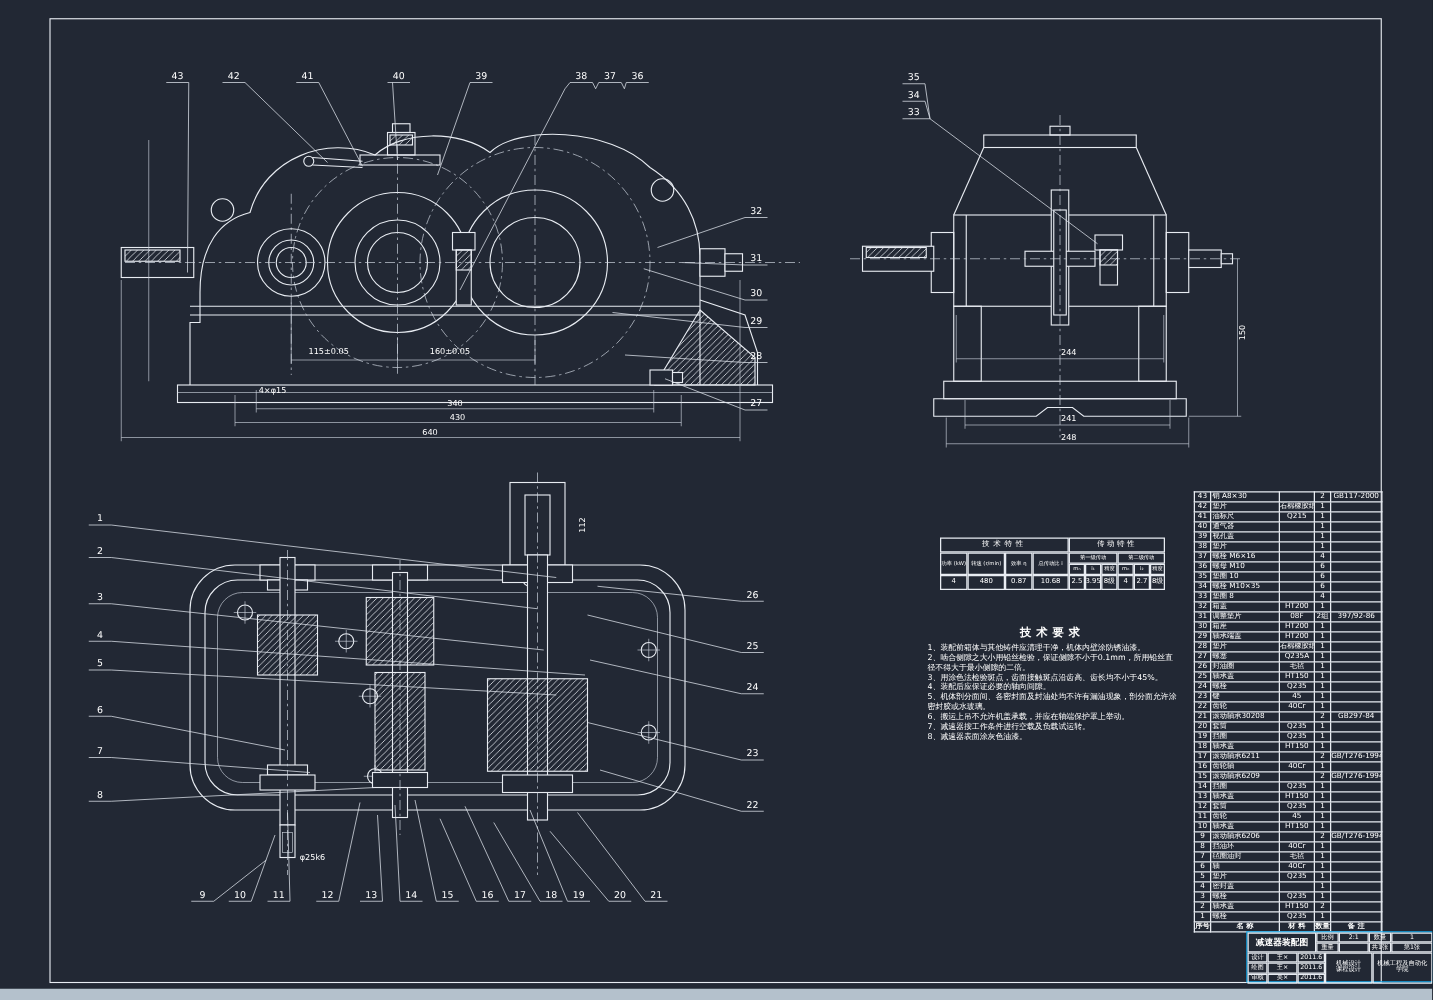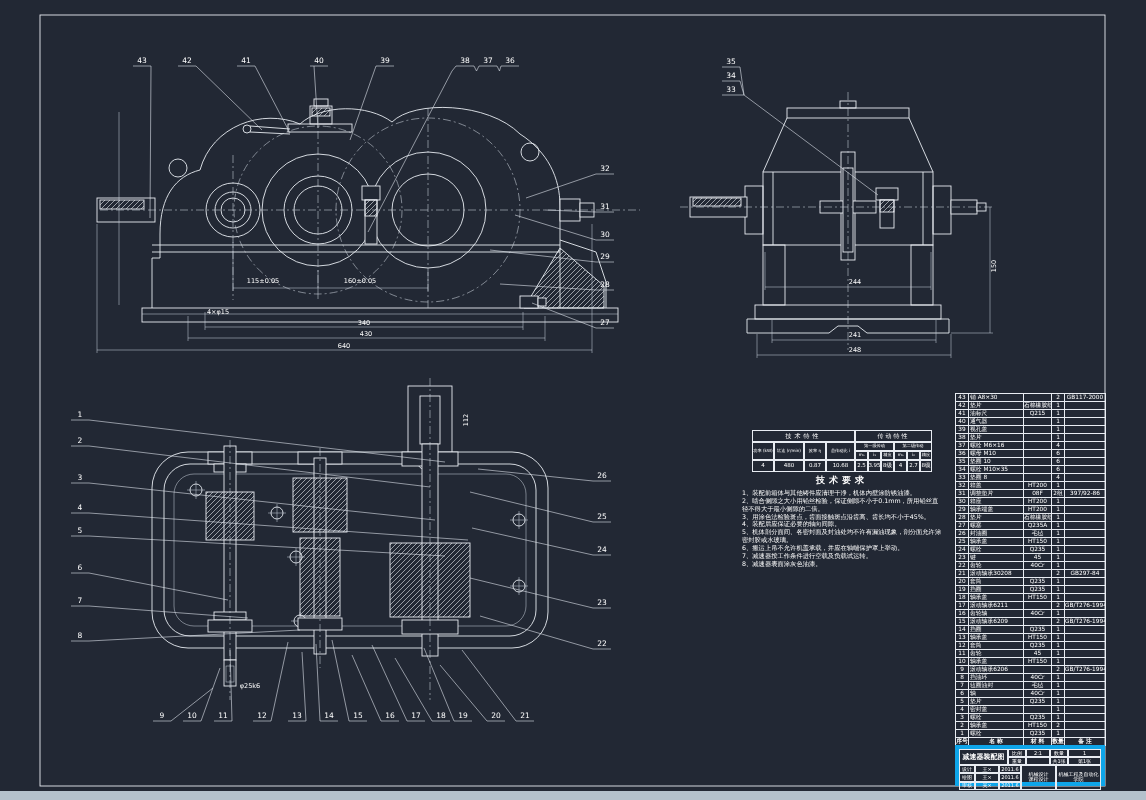--- a/index.html
+++ b/index.html
@@ -22,21 +22,21 @@
            justify-content:center;text-align:center;overflow:hidden;}
   
   .req-title{font-size:9px;letter-spacing:4px;text-align:center;font-weight:bold;}
   .req-line{font-size:6.3px;line-height:1.25;}
   
   table.bom{border-collapse:collapse;table-layout:fixed;width:150px;}
   table.bom td{border:0.5px solid #e8ecf2;font-size:5.8px;line-height:1;height:7px;
                padding:0;overflow:hidden;white-space:nowrap;text-align:center;color:#fff;}
   table.bom td.nm{text-align:left;padding-left:1px;}
   
-  .tb{box-sizing:border-box;border:4px solid #0ea5e9;font-size:5px;line-height:1;}
+  .tb{box-sizing:border-box;border:1px solid #0ea5e9;font-size:5px;line-height:1;margin-left:42px;}
   .tb .cell{border:0.5px solid #e8ecf2;box-sizing:border-box;display:flex;align-items:center;
             justify-content:center;text-align:center;overflow:hidden;}
   .strip{position:absolute;left:0;top:791px;width:1146px;height:9px;background:#b4c1cc;}
 </style>
 </head>
 <body>
 
 <div class="stage">
 
 <svg width="1146" height="800" viewBox="0 0 1146 800">
@@ -519,21 +519,21 @@
     <div class="c" style="font-size:5.5px;;width:13px">2.5</div>
           <div class="c" style="font-size:5.5px;;width:13px">3.95</div>
           <div class="c" style="font-size:5.5px;;width:13px">8级</div>
           <div class="c" style="font-size:5.5px;;width:13px">4</div>
           <div class="c" style="font-size:5.5px;;width:13px">2.7</div>
           <div class="c" style="font-size:5.5px;;width:12px">8级</div>
         </div>
   </div>
 </div>
 
-<div class="panel" style="left:742px;top:474px;width:200px;">
+<div class="panel" style="left:742px;top:500px;width:200px;">
   <div class="req-title">技术要求</div>
   <div style="margin-top:2px;">
 
   <div class="req-line">1、装配前箱体与其他铸件应清理干净，机体内壁涂防锈油漆。</div>
         <div class="req-line">2、啮合侧隙之大小用铅丝检验，保证侧隙不小于0.1mm，所用铅丝直径不得大于最小侧隙的二倍。</div>
         <div class="req-line">3、用涂色法检验斑点，齿面接触斑点沿齿高、齿长均不小于45%。</div>
         <div class="req-line">4、装配后应保证必要的轴向间隙。</div>
         <div class="req-line">5、机体剖分面间、各密封面及封油处均不许有漏油现象，剖分面允许涂密封胶或水玻璃。</div>
         <div class="req-line">6、搬运上吊不允许机盖承载，并应在轴端保护罩上举动。</div>
         <div class="req-line">7、减速器按工作条件进行空载及负载试运转。</div>

